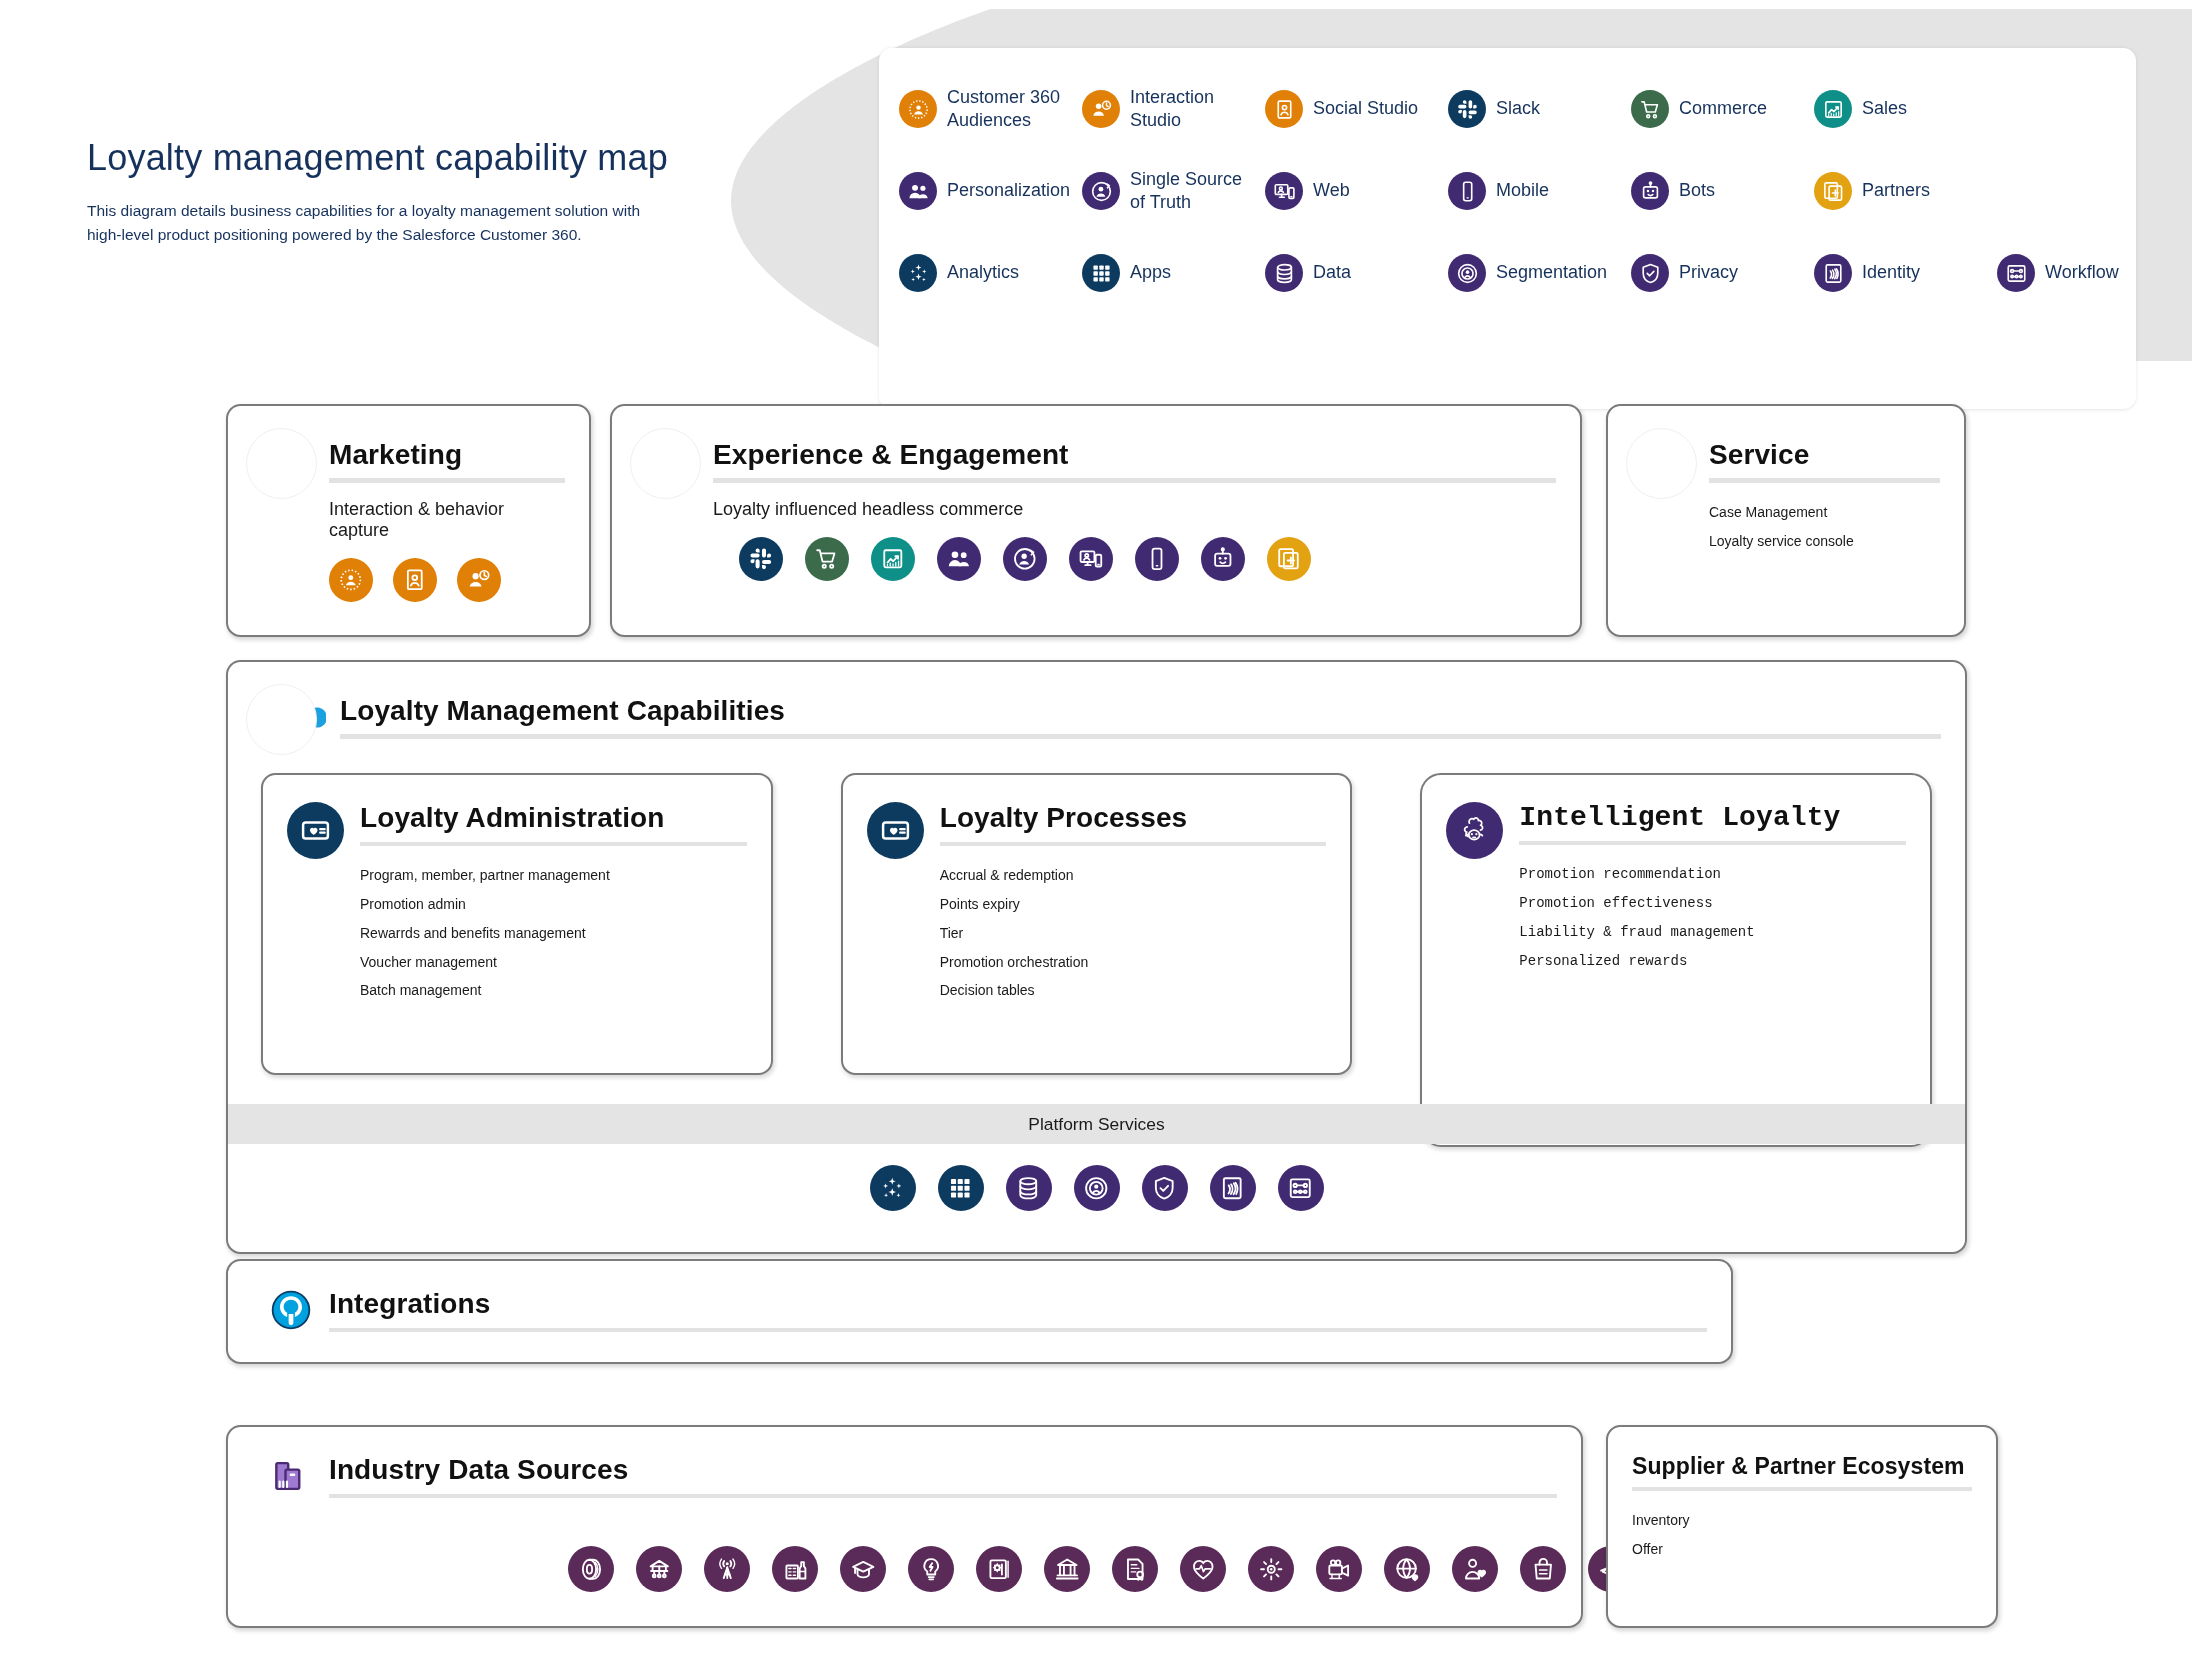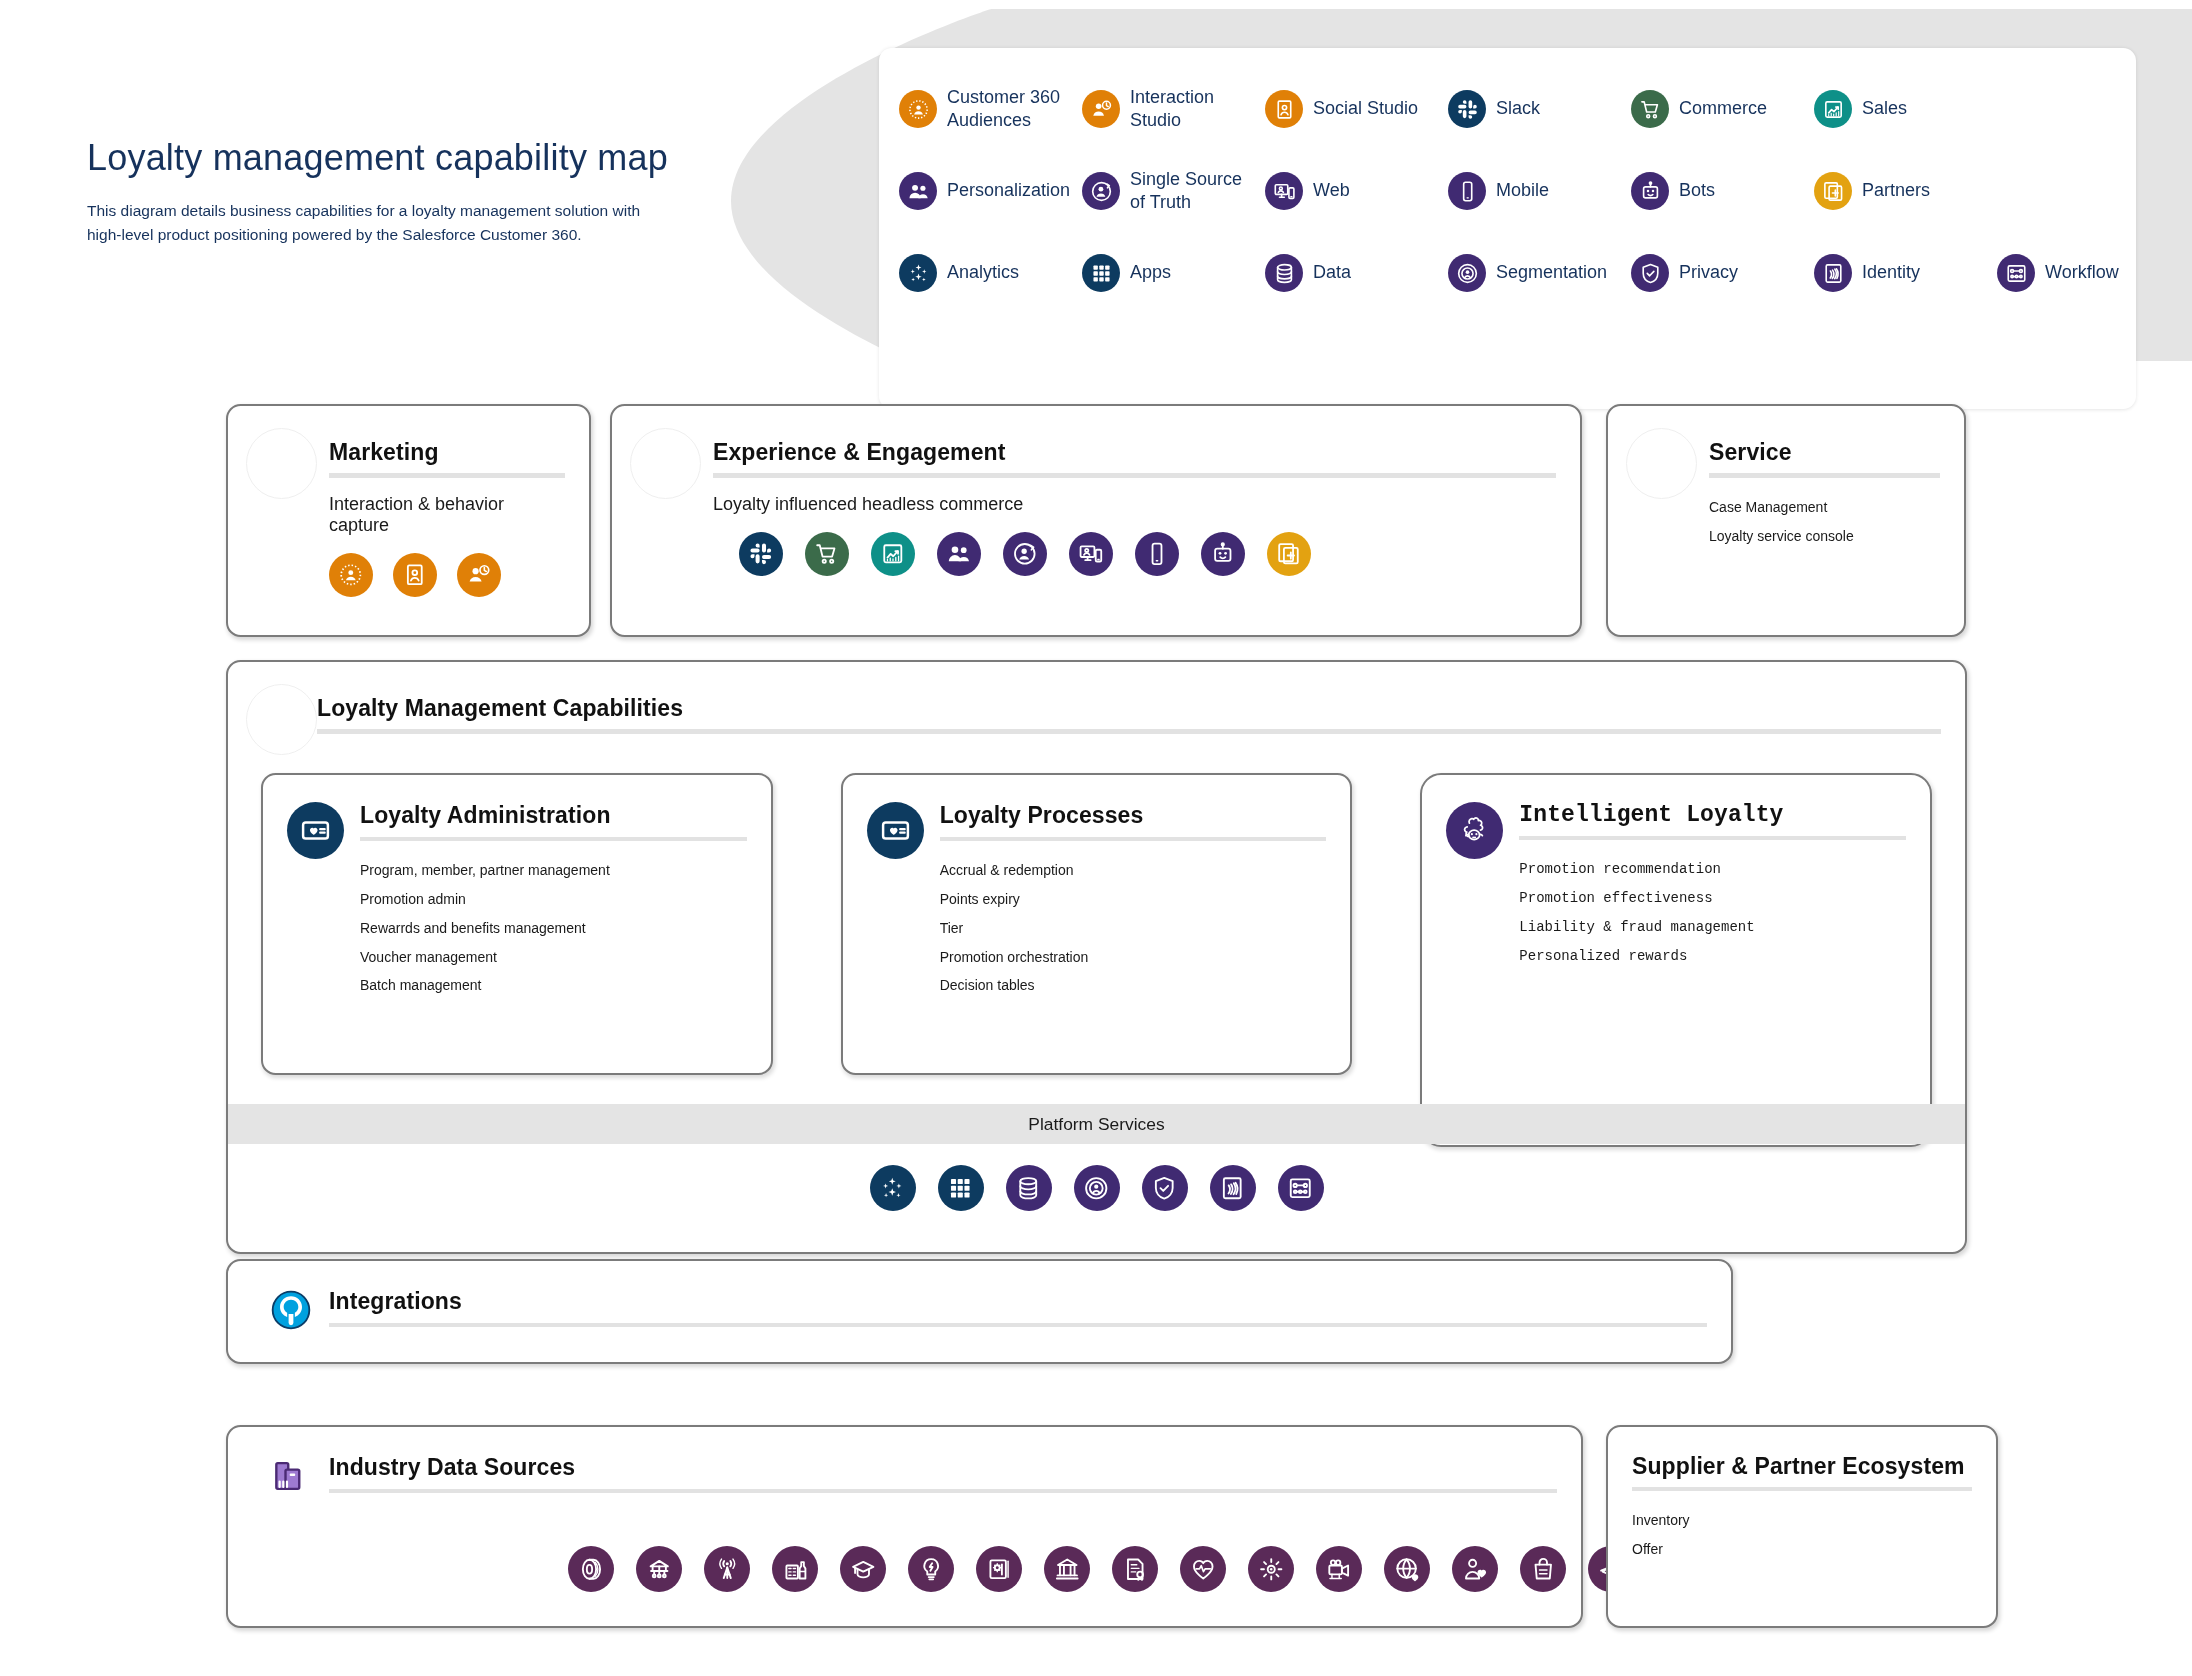--- a/index.html
+++ b/index.html
@@ -48,21 +48,21 @@
     position: absolute; background: #fff;
     border: 2.3px solid #7b7b7b; border-radius: 14.6px;
     box-shadow: 1.8px 2.7px 4.6px rgba(0,0,0,.16);
   }
   .card-head { display: flex; align-items: flex-start; }
   .head-ico {
     flex: none; display: flex; align-items: center; justify-content: center;
   }
   .head-body { flex: 1 1 auto; }
   .card-title {
-    font-size: 23px; font-weight: bold; color: #111; letter-spacing: 0.1px;
+    font-size: 28px; font-weight: bold; color: #111; letter-spacing: 0.1px;
     padding-bottom: 7.3px;
   }
   .rule { height: 4.6px; background: #e2e2e2; width: 100%; }
   .bullets { padding-top: 14.6px; }
   .bullets li {
     list-style: none; font-size: 14px; color: #1a1a1a; padding: 6.4px 0;
   }
   .sub-label { font-size: 18px; color: #1a1a1a; padding-top: 16.4px; }
   .icon-row { display: flex; gap: 20px; padding-top: 16.4px; }
 
@@ -524,21 +524,21 @@
         <ul class="bullets" id="service-items">
             <li>Case Management</li>
             <li>Loyalty service console</li>
           </ul>
       </div>
     </div>
   </div>
 
   <div class="card" style="left:226px;top:660px;width:1741px;height:594px;overflow:hidden;">
     <div class="circle-ring" style="left:18.3px;top:22px;width:71px;height:71px;"></div>
-    <div class="card-head" style="padding:33px 24px 0 12px;">
+    <div class="card-head" style="padding:33px 24px 0 35px;">
       <div class="head-ico" style="width:77px;height:44px;">
           <div style="width:48px;height:44px;"><svg viewBox="0 0 48 34" width="100%" height="100%">
               <path d="M19 6.6c1.8-1.9 4.3-3 7-3 3.6 0 6.7 2 8.4 5 1.4-.7 3-1 4.7-1 5.5 0 9.9 4.5 9.9 10S44.6 27.6 39 27.6H15.6C9.2 27.6 4 22.6 4 16.4c0-6.2 5.2-11.2 11.6-11.2 1.2 0 2.3.2 3.4.5z" fill="#1ba0e0"></path>
             </svg></div>
         </div>
       <div class="head-body">
         <div class="card-title">Loyalty Management Capabilities</div>
         <div class="rule"></div>
       </div>
     </div>

